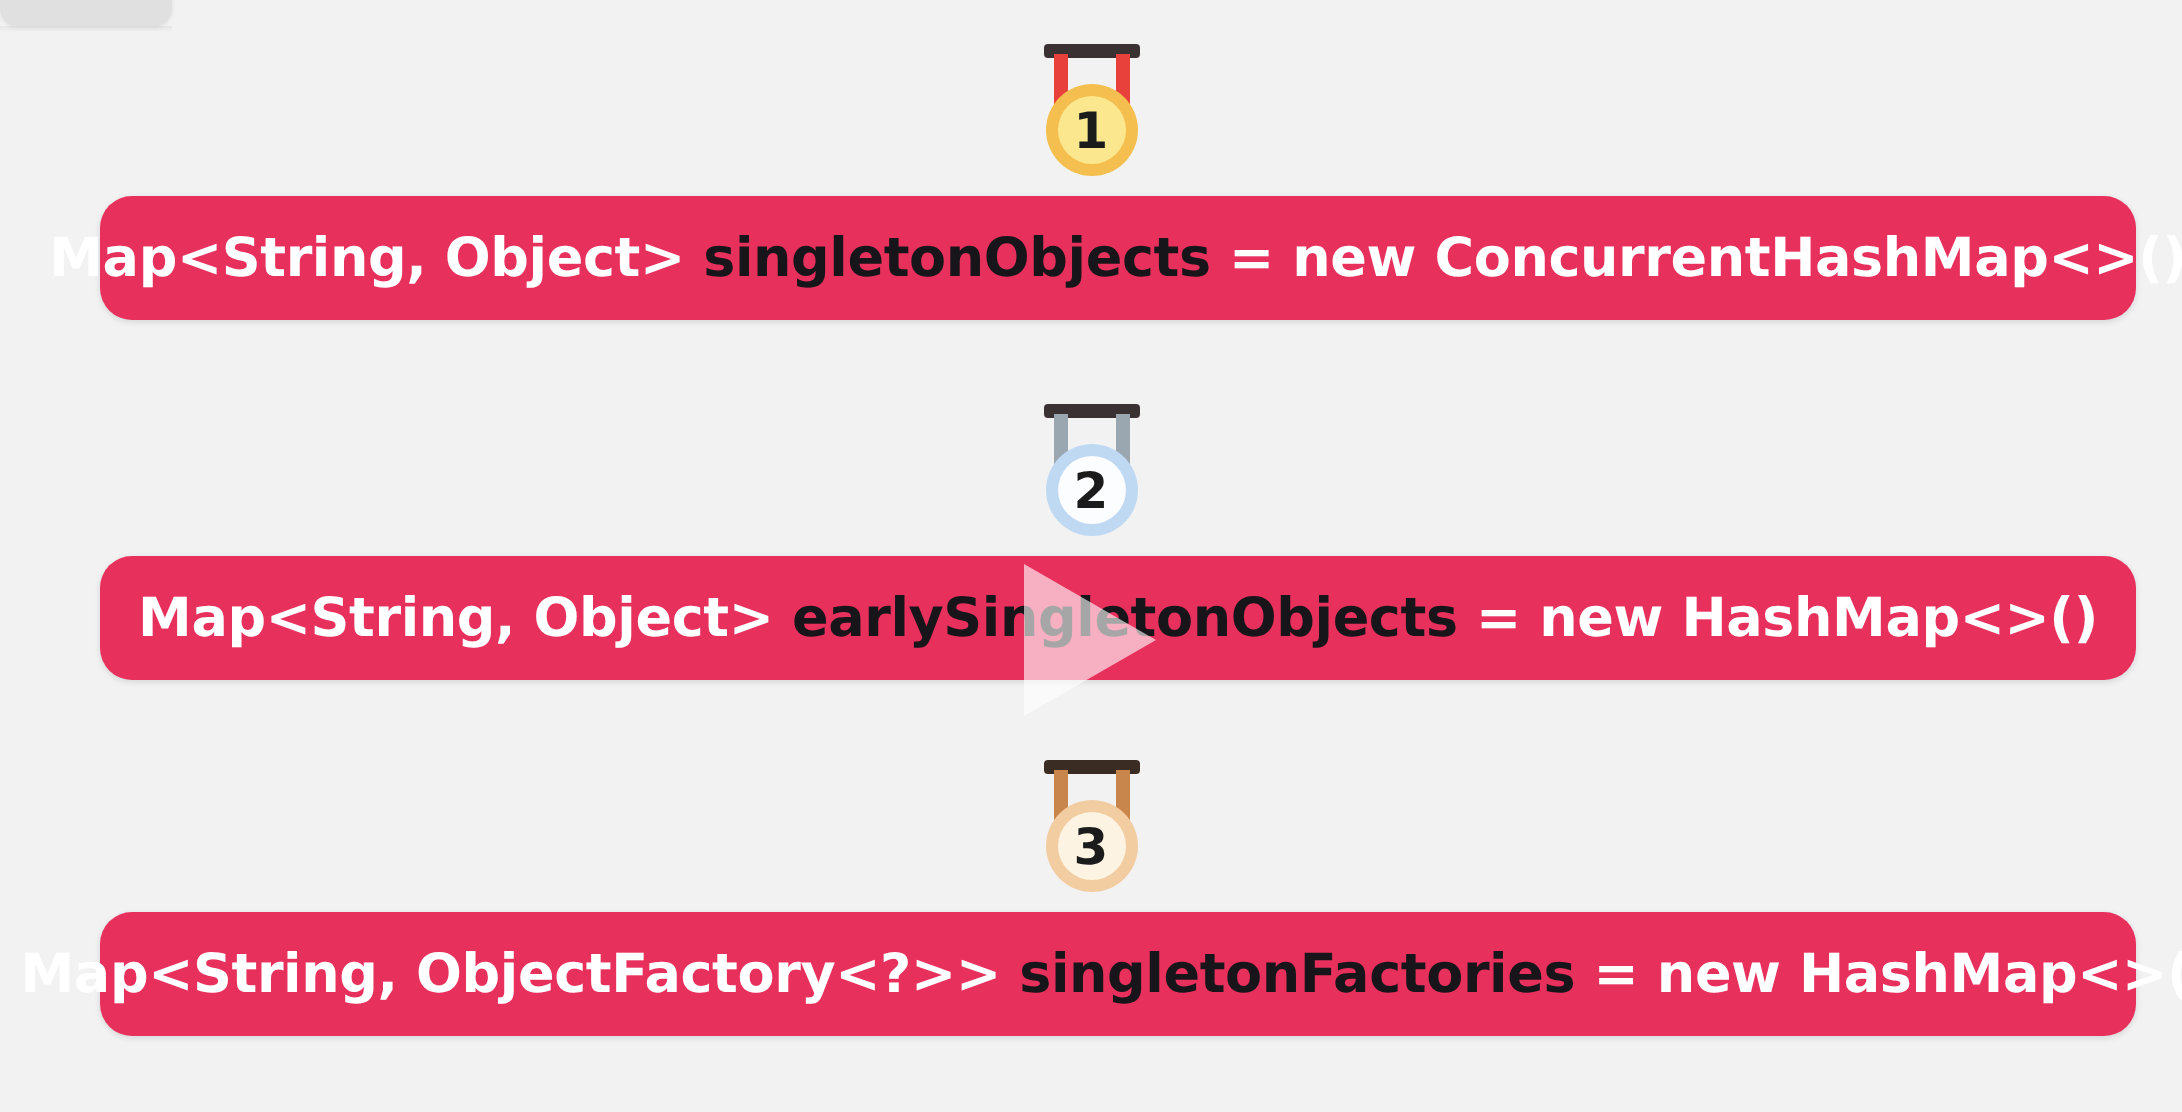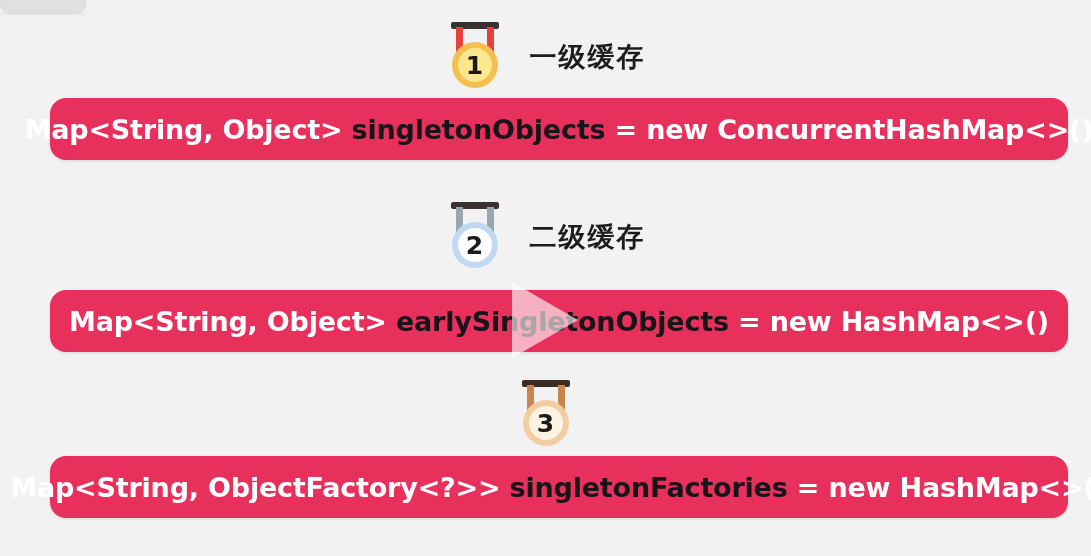--- a/index.html
+++ b/index.html
@@ -144,21 +144,21 @@
     height: 62px;
     background: #e8305c;
     border-radius: 16px;
     box-sizing: border-box;
     display: flex;
     align-items: center;
     justify-content: center;
     box-shadow: 0 1px 3px rgba(0,0,0,0.12);
   }
   .level-1 .code-bar { top: 76px; }
-  .level-2 .code-bar { top: 88px; }
+  .level-2 .code-bar { top: 76px; }
   .level-3 .code-bar { top: 76px; }
 
   .code-text {
     font-size: 27px;
     font-weight: 700;
     white-space: nowrap;
     letter-spacing: -0.2px;
     font-family: "DejaVu Sans", "Liberation Sans", sans-serif;
   }
   .code-text .w { color: #ffffff; }
@@ -191,38 +191,36 @@
   <div class="level level-1">
     <div class="level-head">
       <div class="medal gold">
         <div class="bar"></div>
         <div class="strap l"></div>
         <div class="strap r"></div>
         <div class="disc">
           <div class="inner">1</div>
         </div>
       </div>
-      <div class="level-label">一级缓存</div>
     </div>
     <div class="code-bar" style="background: rgb(232, 48, 92);">
       <div class="code-text"><span class="w">Map&lt;String, Object&gt; </span><span class="d">singletonObjects</span><span class="w"> = new ConcurrentHashMap&lt;&gt;()</span></div>
     </div>
   </div>
 
   <div class="level level-2">
     <div class="level-head">
       <div class="medal silver">
         <div class="bar"></div>
         <div class="strap l"></div>
         <div class="strap r"></div>
         <div class="disc">
           <div class="inner">2</div>
         </div>
       </div>
-      <div class="level-label">二级缓存</div>
     </div>
     <div class="code-bar" style="background: rgb(232, 48, 92);">
       <div class="code-text"><span class="w">Map&lt;String, Object&gt; </span><span class="d">earlySingletonObjects</span><span class="w"> = new HashMap&lt;&gt;()</span></div>
     </div>
   </div>
 
   <div class="level level-3">
     <div class="level-head">
       <div class="medal bronze">
         <div class="bar"></div>

